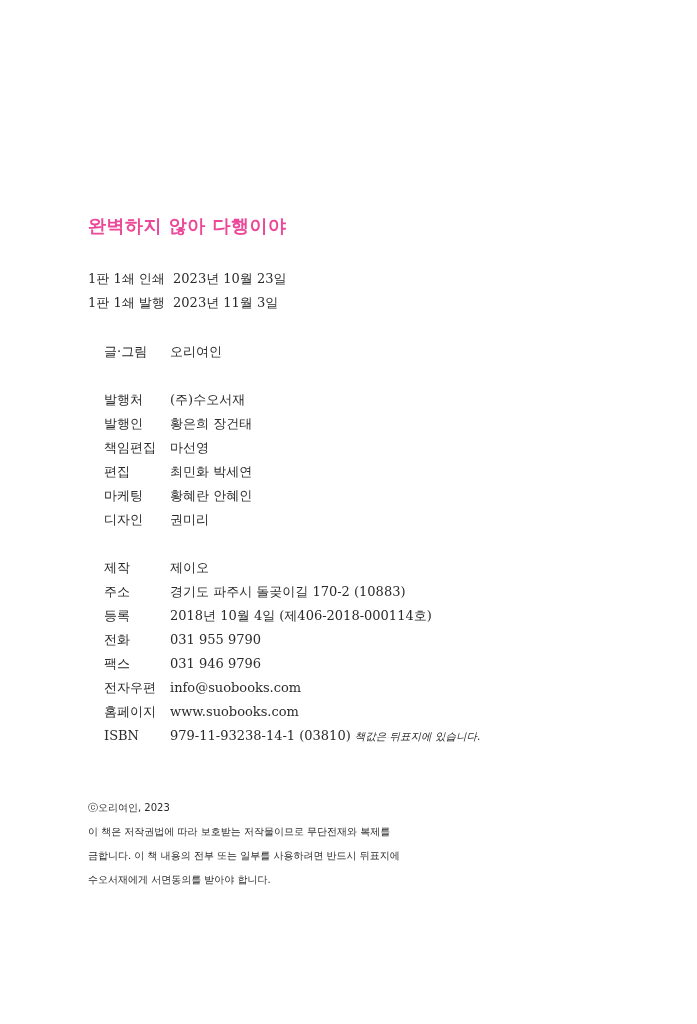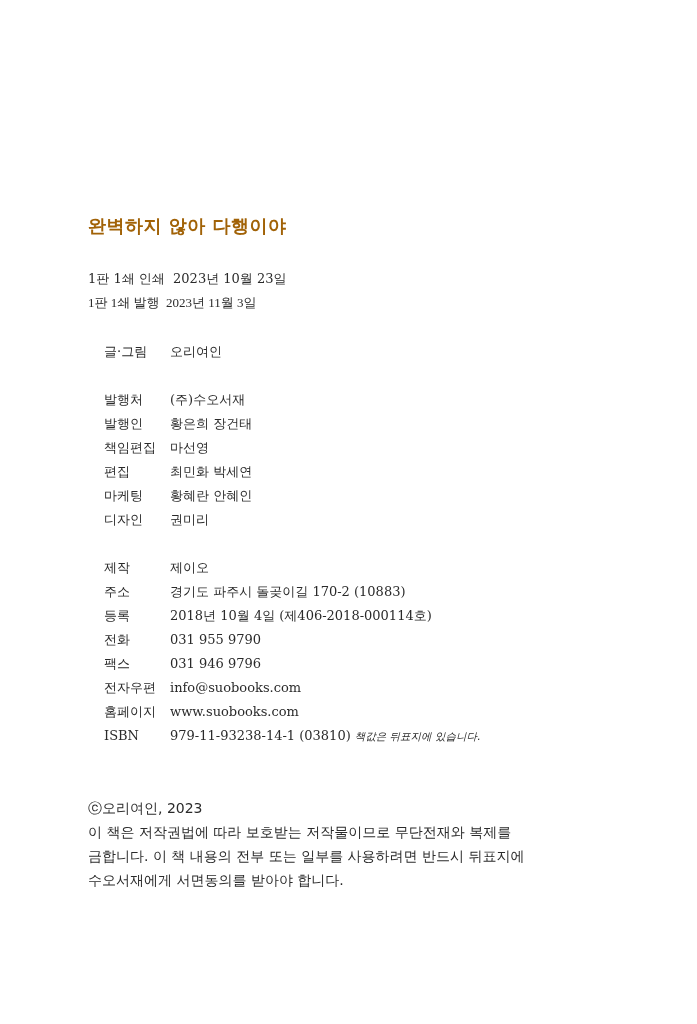--- a/index.html
+++ b/index.html
@@ -5,43 +5,43 @@
     html, body { margin: 0; padding: 0; }
     body {
       width: 697px; height: 1024px; background: #ffffff; position: relative;
       font-family: "DejaVu Serif", "Liberation Serif", serif;
       color: #2a2a2a; overflow: hidden;
     }
     .page { position: absolute; left: 88px; top: 0; width: 560px; }
     .title {
       position: absolute; top: 214px; left: 0;
       font-family: "DejaVu Sans", "Liberation Sans", sans-serif;
-      font-size: 18px; font-weight: 600; color: #a16207; letter-spacing: 0.5px;
+      font-size: 18px; font-weight: 600; color: #ec4899; letter-spacing: 0.5px;
       white-space: nowrap;
     }
     .line {
       position: absolute; left: 0; font-size: 13px; line-height: 18px; white-space: nowrap;
     }
     .row { position: absolute; left: 0; font-size: 13px; line-height: 18px; white-space: nowrap; }
     .row .label { position: absolute; left: 16px; width: 80px; }
     .row .value { position: absolute; left: 82px; }
     .small { font-size: 10.5px; margin-left: 4px; font-style: italic; }
-    .copy { position: absolute; left: 0; font-family: "DejaVu Sans", "Liberation Sans", sans-serif; font-size: 14px; line-height: 18px; white-space: nowrap; }
+    .copy { position: absolute; left: 0; font-family: "DejaVu Sans", "Liberation Sans", sans-serif; font-size: 10px; line-height: 18px; white-space: nowrap; }
   </style>
 </head>
 <body>
 
 <div class="page">
   <div class="title">완벽하지 않아 다행이야</div>
 
   <div class="line" style="top:270px;">
     <span>1판 1쇄 인쇄</span>&nbsp;
     <span>2023년 10월 23일</span>
   </div>
-  <div class="line" style="top:294px;font-family:Liberation Serif, serif;">
+  <div class="line" style="top:294px;">
     <span>1판 1쇄 발행</span>&nbsp;
     <span>2023년 11월 3일</span>
   </div>
 
   <div class="row" style="top:343px;">
     <span class="label">글·그림</span>
     <span class="value">오리여인</span>
   </div>
 
   <div class="row" style="top:391px;">

